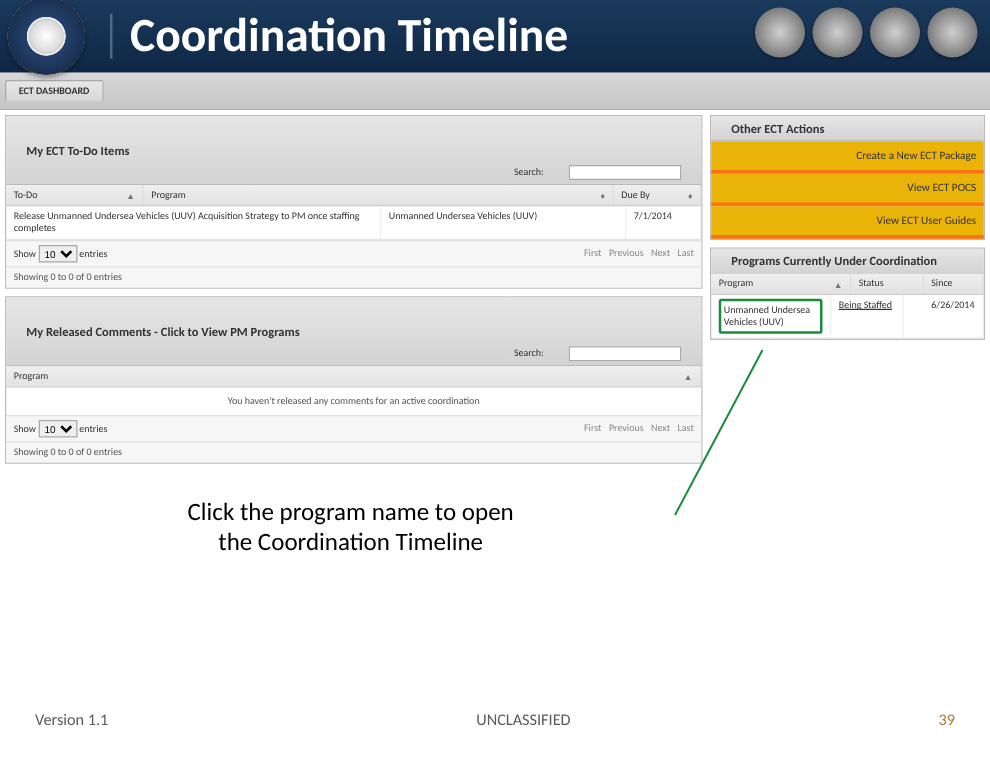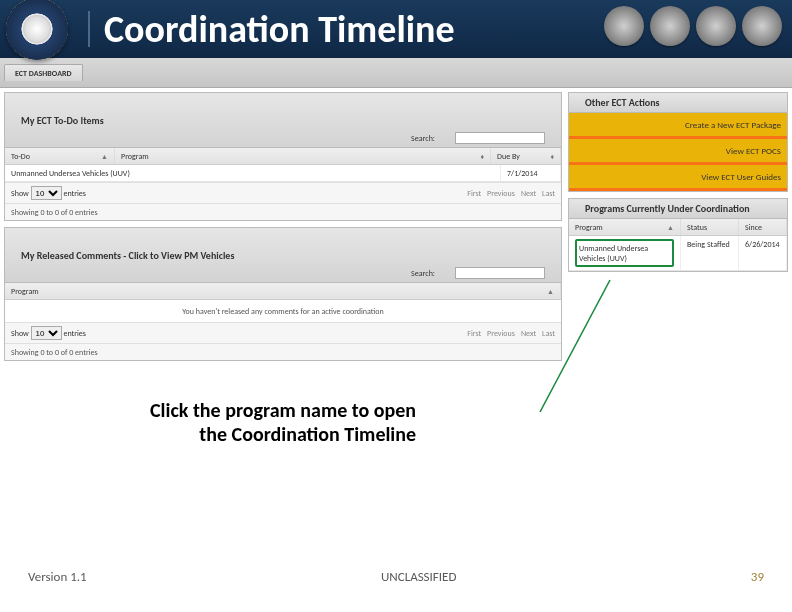--- a/index.html
+++ b/index.html
@@ -37,25 +37,25 @@
   .toolbar .showing { color:#555; }
   .pager { display:flex; gap:6px; color:#888;align-items:center; }
   .pager span { cursor:default; }
 
   .right-link { padding:6px 6px; border-bottom:3px solid #f97316; font-size:9px; color:#333; background:#eab308;text-align:right; }
 
   .programs-head .col.prog { flex:1 1 auto; }
   .programs-head .col.stat { width:58px; flex:none; }
   .programs-head .col.since { width:48px; flex:none; }
   .programs-row .col.prog { flex:1 1 auto; }
-  .programs-row .col.stat { width:58px; flex:none; }
-  .programs-row .col.since { width:48px; flex:none; }
+  .programs-row .col.stat { width:58px; flex:none;text-decoration:underline; }
+  .programs-row .col.since { width:48px; flex:none;margin-left:16px; }
   .highlight-box { border:2px solid #1a8a3c; border-radius:2px; padding:2px 2px; display:inline-block; }
 
-  .annotation { position:absolute; left:150px; top:398px; font-size:20px; font-weight:700; color:#000; text-align:right; line-height:1.2; }
+  .annotation { position:absolute; left:150px; top:398px; font-size:20px; font-weight:400; color:#000; text-align:center; line-height:1.2; }
   .annot-line { position:absolute; pointer-events:none; }
 
   .footer { position:absolute; bottom:28px; left:0; width:100%; display:flex; justify-content:space-between; align-items:center; padding:0 28px; font-size:13px; color:#5a5a5a; }
   .footer .page { color:#a08038; }
 
   .col-todo { flex:0 0 110px; }
   .col-prog { flex:1 1 auto; }
   .col-due  { flex:0 0 70px; }
 
   .empty-msg { text-align:center; padding:6px; font-size:8px; color:#555; }
@@ -98,20 +98,21 @@
           <div class="col col-prog">
             <span>Program</span>
               <span class="sort">♦</span>
           </div>
           <div class="col col-due">
             <span>Due By</span>
               <span class="sort">♦</span>
           </div>
         </div>
         <div class="grid-row">
+          <div class="col" style="flex:0 0 300px;">Release Unmanned Undersea Vehicles (UUV) Acquisition Strategy to PM once staffing completes</div>
           <div class="col" style="flex:1 1 auto;">Unmanned Undersea Vehicles (UUV)</div>
           <div class="col" style="flex:0 0 60px;">7/1/2014</div>
         </div>
         <div class="toolbar">
           <div>
             <span>Show</span>
             <select><option>10</option></select>
             <span>entries</span>
           </div>
           <div class="pager">
@@ -122,21 +123,21 @@
           </div>
         </div>
         <div class="toolbar">
           <span class="showing">Showing 0 to 0 of 0 entries</span>
           <span></span>
         </div>
       </div>
 
       <div class="panel">
         <div class="panel-head">
-          <span>My Released Comments - Click to View PM Vehicles</span>
+          <span>My Released Comments - Click to View PM Programs</span>
           <span class="search">
             <span>Search:</span>
             <input type="text" style="">
           </span>
         </div>
         <div class="grid-head">
           <div class="col" style="flex:1;">
             <span>Program</span>
               <span class="sort">▲</span>
           </div>

